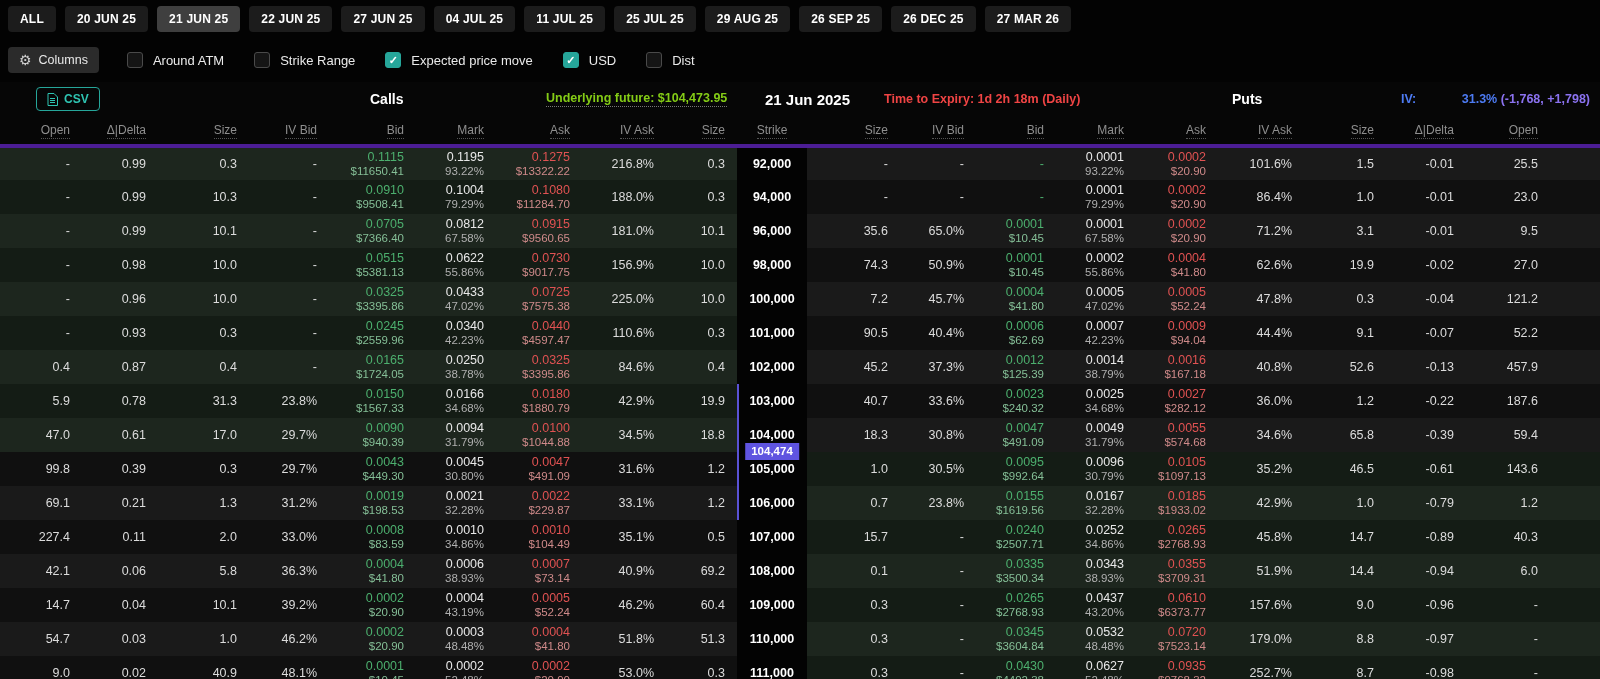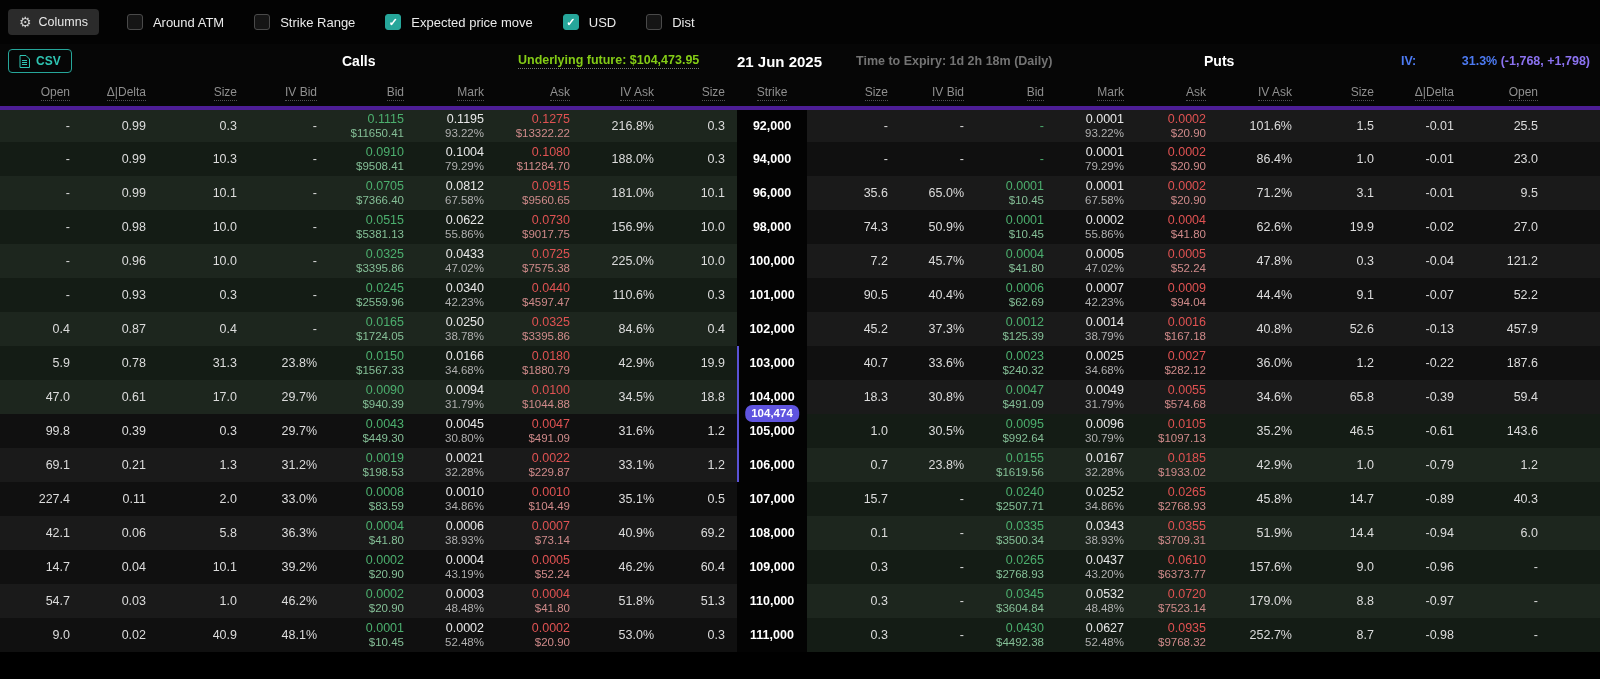--- a/index.html
+++ b/index.html
@@ -25,30 +25,30 @@
   .gear { color:#cfcfcf; font-size:14px; line-height:1; }
   .checks { display:flex; align-items:center; gap:30px;justify-content:space-between; }
   .check-item { display:flex; align-items:center; gap:10px; font-size:13px; color:#eaeaea; cursor:pointer; }
   .cb {
     width:16px; height:16px; border-radius:3px; background:#151515; border:1px solid #4a4a4a;
     display:flex; align-items:center; justify-content:center; color:#fff; font-size:11px; font-weight:700;
   }
   .cb.checked { background:#26a69a; border-color:#26a69a; }
   
   .title-bar { position:relative; height:34px; background:#060606; }
-  .title-bar > * { position:absolute; top:50%; transform:translateY(-50%); white-space:nowrap; }
+  .title-bar > * { position:absolute; top:50%; transform:translateY(-50%); white-space:nowrap;margin-left:28px; }
   .csv-btn {
     left:8px; display:flex; align-items:center; gap:6px;
     border:1px solid #26a69a; color:#2fc4b2; background:transparent;
     border-radius:4px; padding:4px 10px; font-weight:700; font-size:12px; font-family:inherit; cursor:pointer;
   }
   .calls-label { left:342px; font-size:14px; font-weight:700; color:#fff; }
   .underlying { left:518px; color:#84cc16; font-size:12.5px; font-weight:600; border-bottom:1px dotted #777; padding-bottom:1px; cursor:pointer; }
   .date-label { left:737px; font-size:15px; font-weight:700; color:#fff; }
-  .expiry-label { left:856px; color:#737373; font-size:12.5px; font-weight:600; }
+  .expiry-label { left:856px; color:#ef4444; font-size:12.5px; font-weight:600; }
   .puts-label { left:1204px; font-size:14px; font-weight:700; color:#fff; }
   .iv-summary { right:10px; font-size:12.5px; font-weight:700; }
   .iv-l, .iv-v { color:#4d7bf3;padding-left:42px; }
   .iv-r { color:#8b72f0; }
   
   table { width:1600px; border-collapse:collapse; table-layout:fixed; }
   thead th {
     height:30px; font-size:12px; font-weight:400; color:#8f8f8f; text-align:right;
     padding:0 12px 0 0; background:#060606; border-bottom:4px solid #4c1d95; cursor:pointer;
   }
@@ -67,28 +67,42 @@
   td.otm.even { background:#1a1a1a; }
   td.otm.odd  { background:#101010; }
   td.strike {
     text-align:center; padding:0; background:#030303; color:#fff;
     font-weight:700; font-size:12.5px; position:relative;
   }
   td.strike.mline { box-shadow: inset 2px 0 0 #5a52d5; }
   .badge {
     position:absolute; top:-9px; left:50%; transform:translateX(-50%);
     background:#5f54e0; color:#fff; font-size:11.5px; font-weight:700;
-    padding:2px 6px; border-radius:7px; z-index:3; line-height:13px;
+    padding:2px 6px; border-radius:0; z-index:3; line-height:13px;
   }
 </style>
 </head>
 <body>
 
 <div class="app">
 
+  <div class="tabs-bar">
+      <div class="tab">ALL</div>
+      <div class="tab">20 JUN 25</div>
+      <div class="tab active">21 JUN 25</div>
+      <div class="tab">22 JUN 25</div>
+      <div class="tab">27 JUN 25</div>
+      <div class="tab">04 JUL 25</div>
+      <div class="tab">11 JUL 25</div>
+      <div class="tab">25 JUL 25</div>
+      <div class="tab">29 AUG 25</div>
+      <div class="tab">26 SEP 25</div>
+      <div class="tab">26 DEC 25</div>
+      <div class="tab">27 MAR 26</div>
+    </div>
 
   <div class="toolbar">
     <button class="columns-btn">
       <span class="gear">⚙</span>
       <span>Columns</span>
     </button>
     <div class="checks">
         <div class="check-item">
           <span class="cb"></span>
           <span>Around ATM</span>

